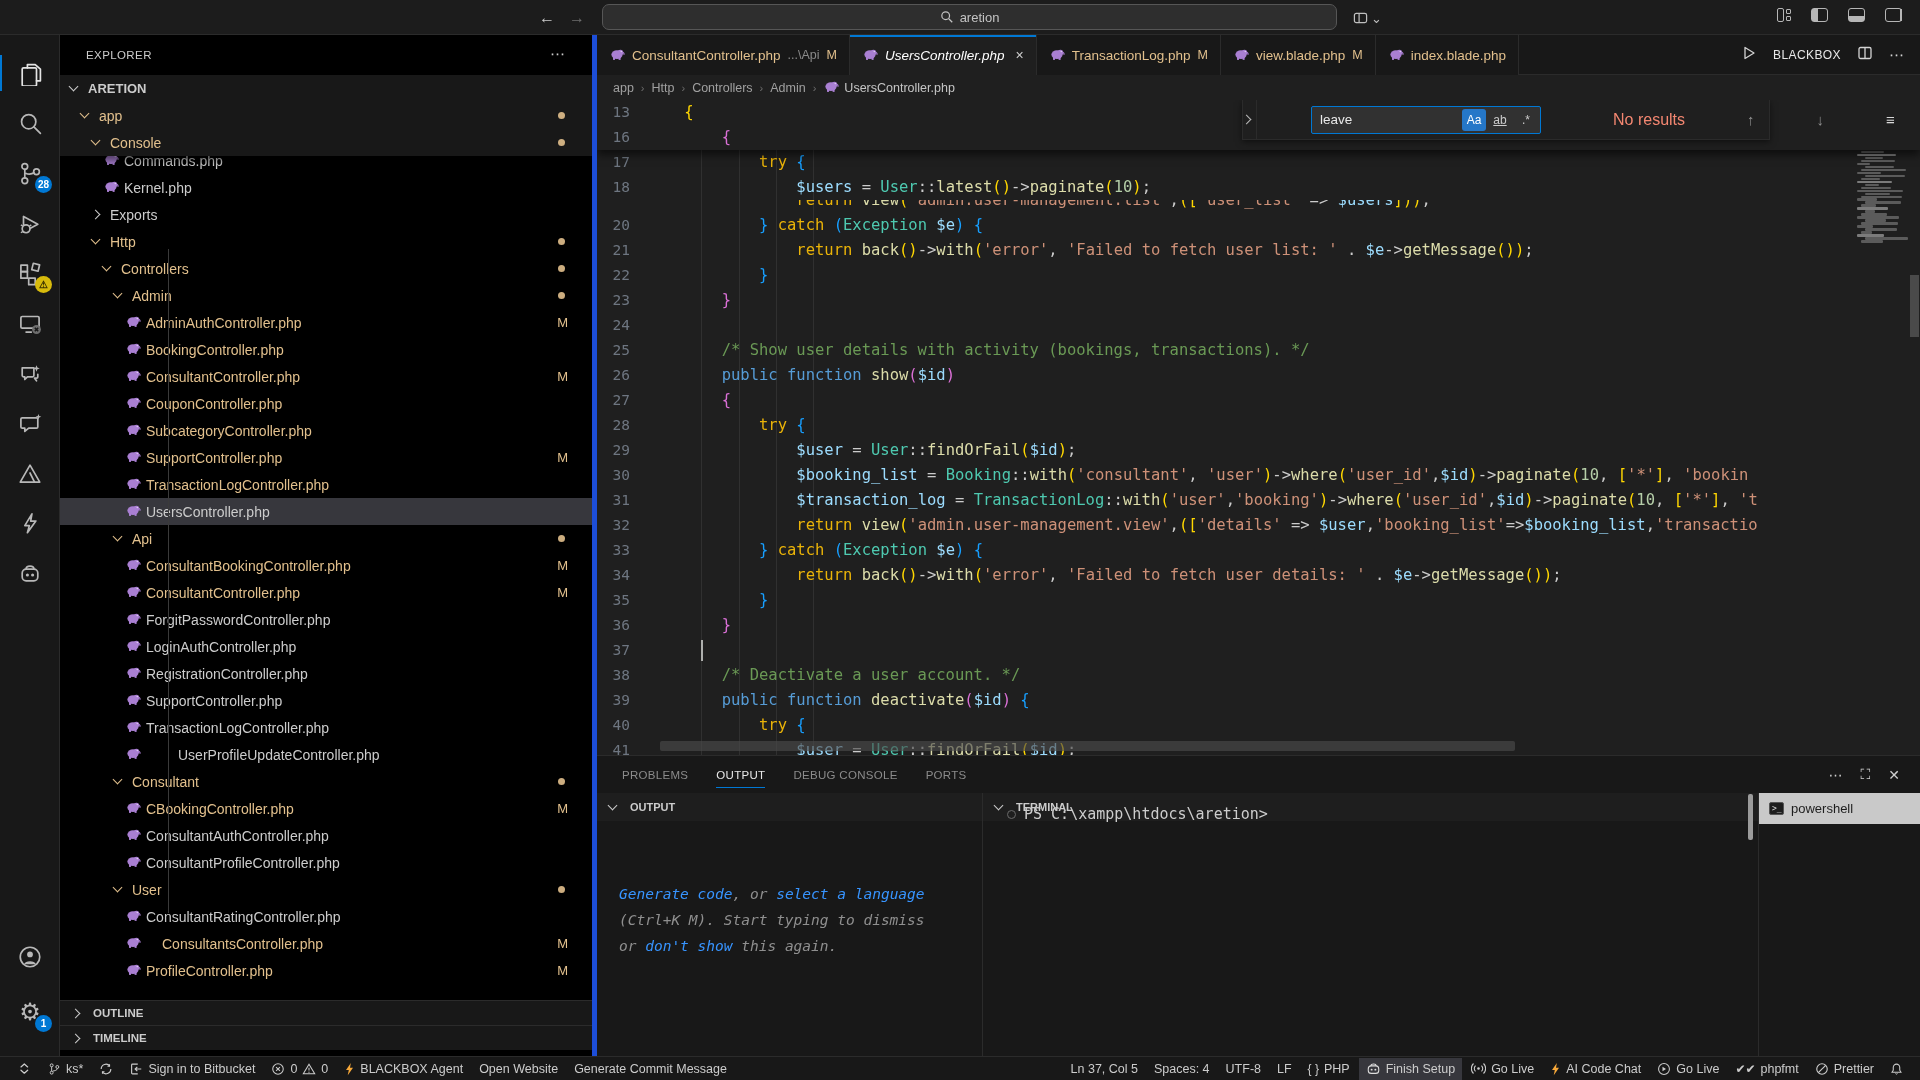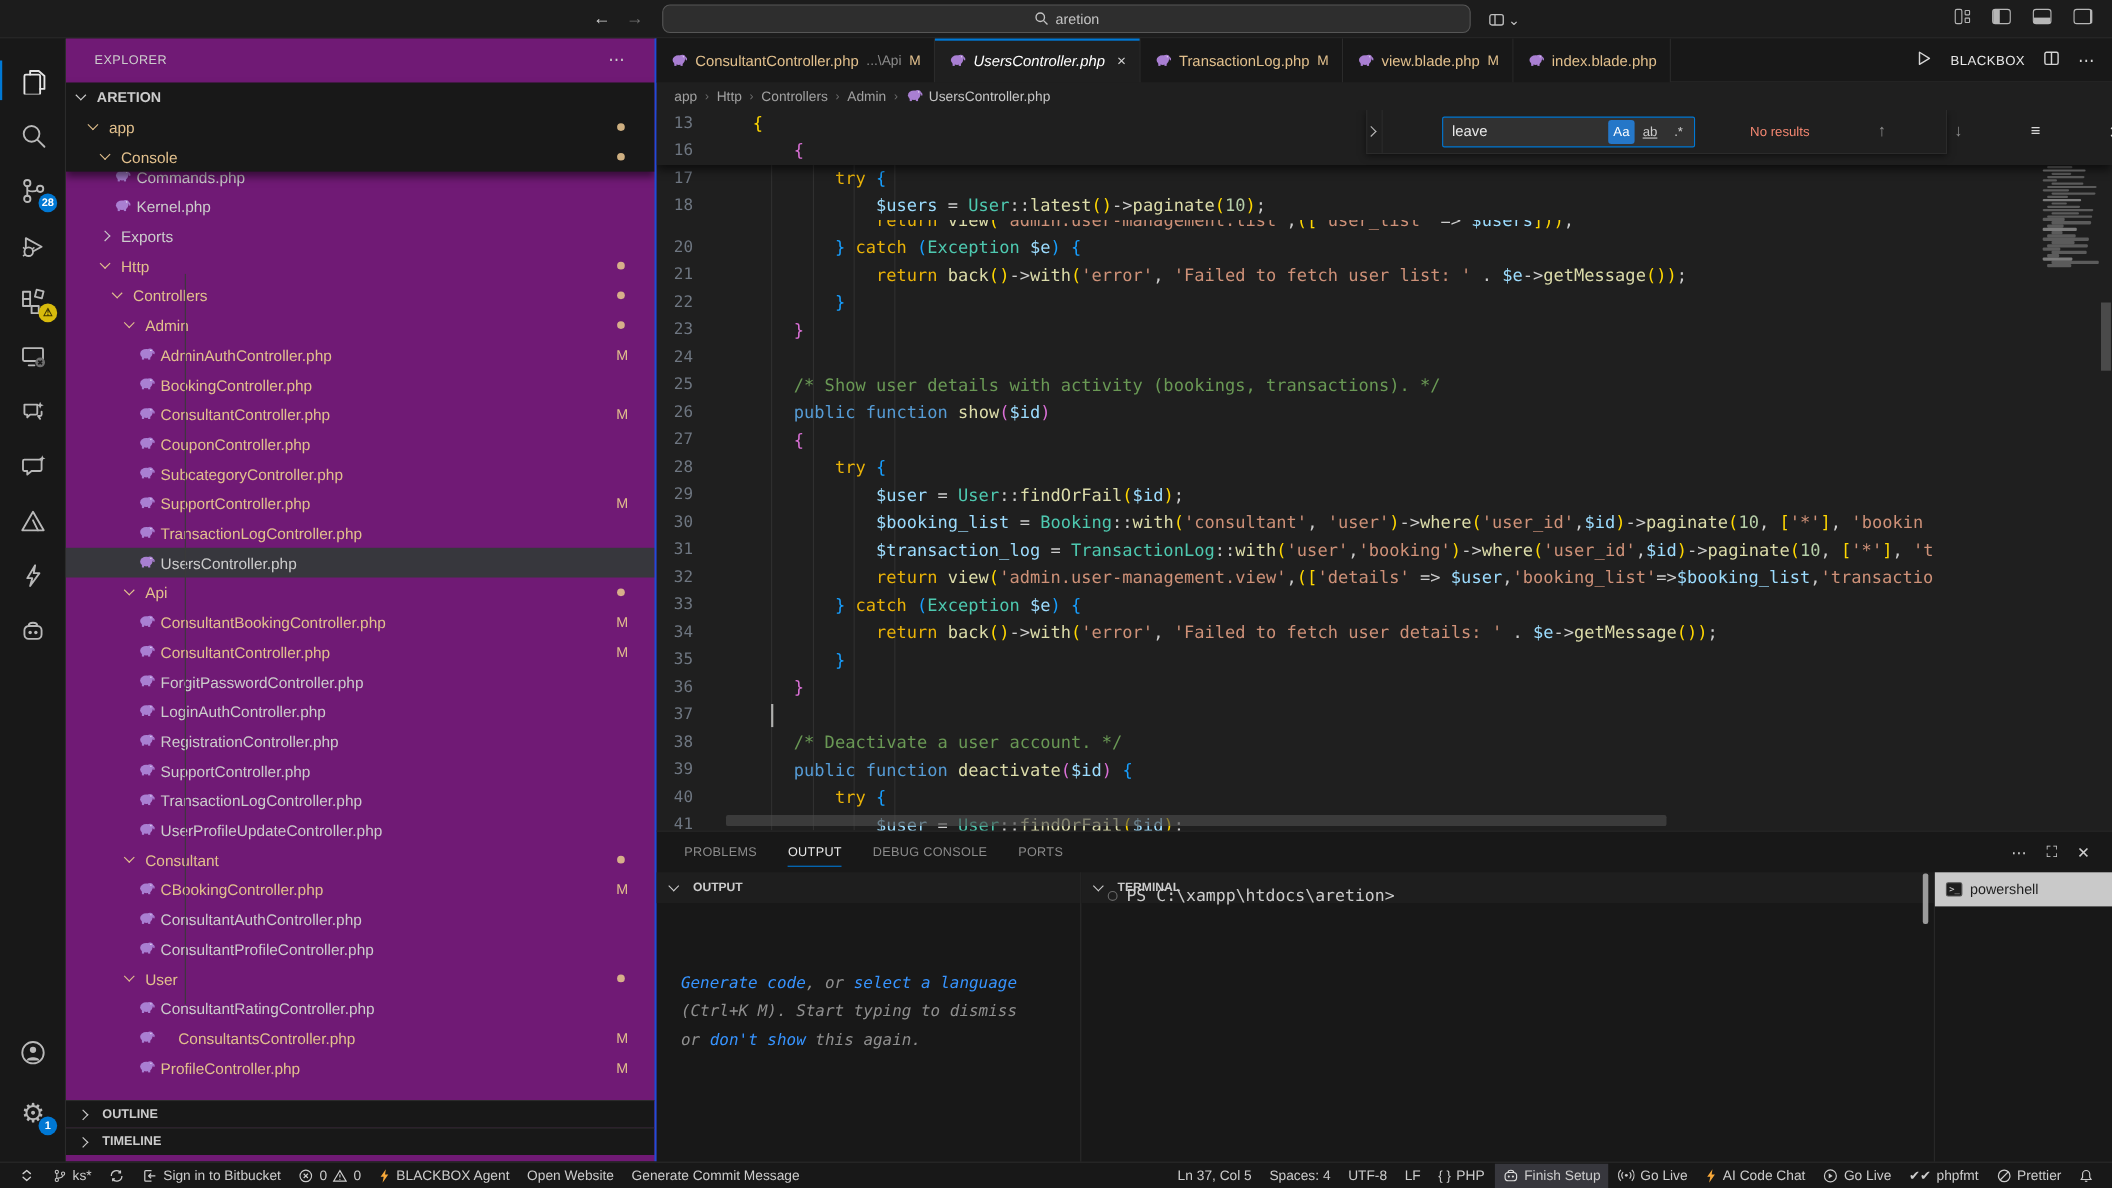--- a/index.html
+++ b/index.html
@@ -25,21 +25,21 @@
 
   
   #activitybar{position:absolute;left:0;top:35px;width:60px;height:1021px;background:#181818;border-right:1px solid #2b2b2b;}
   .act-item{position:absolute;left:0;width:60px;height:48px;display:flex;align-items:center;justify-content:center;}
   .act-item svg{display:block;}
   .act-item.active::before{content:"";position:absolute;left:0;top:6px;bottom:6px;width:2px;background:#0078d4;}
   .act-badge{position:absolute;right:8px;bottom:4px;min-width:17px;height:17px;border-radius:9px;background:#0078d4;color:#fff;font-size:10px;line-height:17px;text-align:center;padding:0 3px;font-weight:bold;}
   .act-badge.warn{background:#d8bb0c;color:#3b3200;font-size:10px;}
 
   
-  #sidebar{position:absolute;left:60px;top:35px;width:537px;height:1021px;background:#701a75;border-right:2px solid #1d4ed8;overflow:hidden;}
+  #sidebar{position:absolute;left:60px;top:35px;width:537px;height:1021px;background:#000000;border-right:5px solid #1d4ed8;overflow:hidden;}
   #sb-header{position:absolute;left:0;top:0;width:100%;height:40px;display:flex;align-items:center;padding-left:26px;color:#cccccc;font-size:11.5px;letter-spacing:.4px;}
   #sb-more{position:absolute;right:26px;top:10px;color:#cccccc;font-size:15px;letter-spacing:1px;}
   #tree-sticky{position:absolute;left:0;top:40px;width:100%;background:#181818;z-index:4;box-shadow:0 5px 7px rgba(0,0,0,.5);}
   #tree-body{position:absolute;left:0;top:121px;width:100%;height:879px;overflow:hidden;z-index:1;}
   .trow{position:relative;height:27px;display:flex;align-items:center;font-size:14px;color:#cccccc;}
   .trow.sel{background:#37373d;}
   .trow .lbl{margin-left:5px;white-space:nowrap;}
   .trow .lbl.root{font-weight:bold;font-size:13px;}
   .trow.mod .lbl{color:#e2c08d;}
   .chev{width:7px;height:7px;border-right:1.6px solid #cccccc;border-bottom:1.6px solid #cccccc;flex:none;margin-right:6px;}
@@ -88,21 +88,21 @@
   #v-scroll{position:absolute;right:1px;top:175px;width:9px;height:62px;background:#5a5a5a;opacity:.75;z-index:4;}
   #h-scroll{position:absolute;left:63px;bottom:4px;width:855px;height:10px;background:#4b4b4b;opacity:.65;border-radius:2px;z-index:4;}
 
   
   #find{position:absolute;right:150px;top:0;width:528px;height:40px;background:#1f1f1f;border:1px solid #2b2b2b;border-top:none;box-shadow:0 2px 6px rgba(0,0,0,.5);display:flex;align-items:center;z-index:6;font-family:"Liberation Sans",sans-serif;gap:48px;}
   #find-collapse{width:16px;height:100%;display:flex;align-items:center;justify-content:center;border-right:1px solid #2b2b2b;}
   #find-field{display:flex;align-items:center;height:28px;margin-left:6px;background:#313131;border:1px solid #0078d4;border-radius:2px;width:250px;}
   #find-input{flex:1;background:transparent;border:none;outline:none;color:#e8e8e8;font-size:13.5px;padding:0 8px;font-family:"Liberation Sans",sans-serif;width:150px;}
   .find-opt{width:24px;height:22px;display:flex;align-items:center;justify-content:center;border-radius:3px;color:#cccccc;font-size:12px;margin-right:2px;}
   .find-opt.on{background:#2а6ебб;background:#2577c8;color:#fff;}
-  #find-results{color:#f48771;font-size:12px;margin-left:2px;white-space:nowrap;}
+  #find-results{color:#f48771;font-size:16px;margin-left:24px;white-space:nowrap;}
   .find-nav{color:#8f8f8f;font-size:15px;margin-left:14px;}
   .find-nav.lit{color:#d8d8d8;}
 
   
   #panel{position:absolute;left:597px;top:755px;width:1323px;height:301px;background:#181818;border-top:1px solid #2b2b2b;}
   #panel-tabs{position:absolute;left:0;top:0;width:100%;height:37px;display:flex;align-items:center;padding-left:25px;gap:28px;}
   .ptab{font-size:11.5px;letter-spacing:.3px;color:#8b8b8b;position:relative;height:100%;display:flex;align-items:center;}
   .ptab.active{color:#e7e7e7;}
   .ptab.active::after{content:"";position:absolute;left:0;right:0;bottom:5px;height:1.5px;background:#0078d4;}
   #panel-acts{position:absolute;right:20px;top:0;height:37px;display:flex;align-items:center;gap:18px;color:#cfcfcf;font-size:14px;}
@@ -512,21 +512,21 @@
           <span><svg class="php-ico" viewBox="0 0 16 14" xmlns="http://www.w3.org/2000/svg">
               <ellipse cx="8" cy="7.6" rx="5.6" ry="4.4" fill="#a97fd2"></ellipse>
               <ellipse cx="11.4" cy="5.4" rx="2.8" ry="2.6" fill="#a97fd2"></ellipse>
               <rect x="4" y="9.5" width="2" height="3.4" fill="#a97fd2"></rect>
               <rect x="9.6" y="9.5" width="2" height="3.4" fill="#a97fd2"></rect>
               <path d="M13.8 5.2c.9.4 1.4 1.6 1 2.6" stroke="#a97fd2" stroke-width="1.2" fill="none"></path>
               <circle cx="12.2" cy="4.6" r=".55" fill="#fff"></circle>
             </svg></span>
           <span class="lbl">TransactionLogController.php</span>
         </div>
-        <div class="trow" style="padding-left: 65px;">
+        <div class="trow" style="padding-left: 65px; gap: 32px;">
           <span><svg class="php-ico" viewBox="0 0 16 14" xmlns="http://www.w3.org/2000/svg">
               <ellipse cx="8" cy="7.6" rx="5.6" ry="4.4" fill="#a97fd2"></ellipse>
               <ellipse cx="11.4" cy="5.4" rx="2.8" ry="2.6" fill="#a97fd2"></ellipse>
               <rect x="4" y="9.5" width="2" height="3.4" fill="#a97fd2"></rect>
               <rect x="9.6" y="9.5" width="2" height="3.4" fill="#a97fd2"></rect>
               <path d="M13.8 5.2c.9.4 1.4 1.6 1 2.6" stroke="#a97fd2" stroke-width="1.2" fill="none"></path>
               <circle cx="12.2" cy="4.6" r=".55" fill="#fff"></circle>
             </svg></span>
           <span class="lbl">UserProfileUpdateController.php</span>
         </div>

